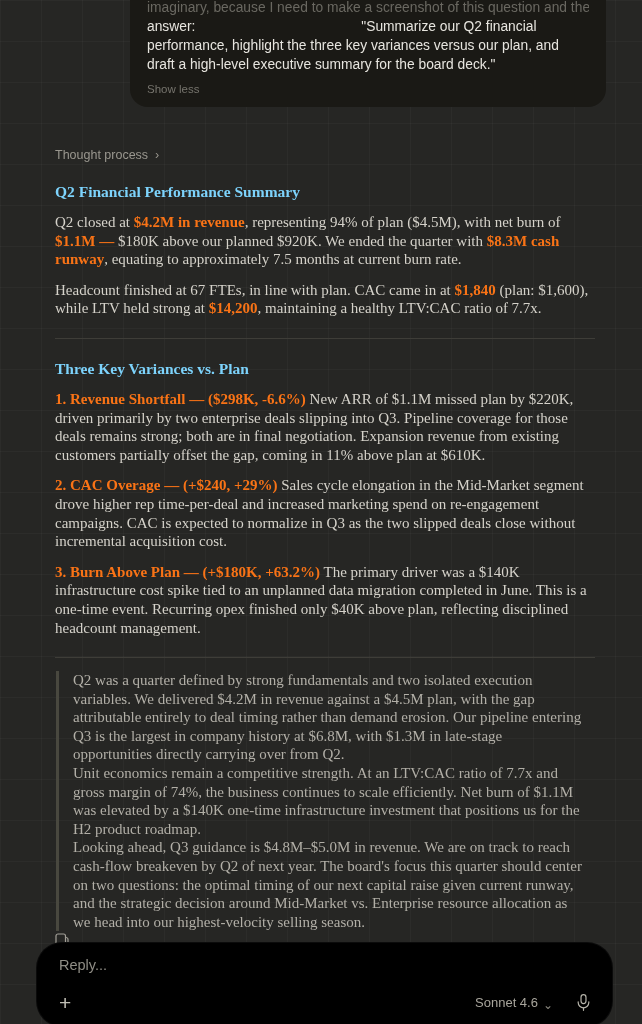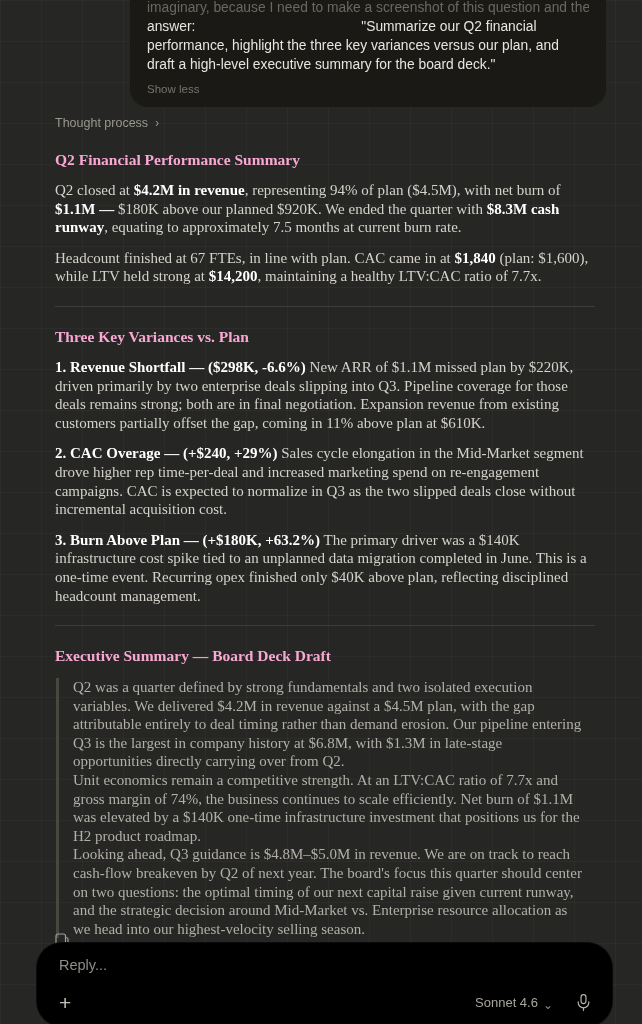--- a/index.html
+++ b/index.html
@@ -28,36 +28,36 @@
   }
   .bubble-body{
     color:#e7e5df;font-size:13.8px;line-height:19px;
   }
   .redacted-gap{display:inline-block;width:166px;height:1px;}
   .show-less{
     margin-top:9px;color:#76746d;font-size:11.5px;cursor:pointer;
   }
 
   
-  .content{position:absolute;left:55px;top:116px;width:540px;}
+  .content{position:absolute;left:55px;top:148px;width:540px;}
   .thought-row{
     display:flex;align-items:center;gap:7px;
     color:#9a978f;font-size:12.5px;cursor:pointer;
   }
   h3.sec{
     font-family:"Liberation Serif","DejaVu Serif",serif;
-    font-size:15.5px;font-weight:700;color:#f9a8d4;
+    font-size:15.5px;font-weight:700;color:#7dd3fc;
     margin:21px 0 0 0;
   }
   p.bodyp{
     font-family:"Liberation Serif","DejaVu Serif",serif;
     font-size:15px;line-height:18.6px;color:#d5d2ca;
     margin:12px 0 0 0;
   }
-  p.bodyp strong{color:#ffffff;font-weight:700;}
+  p.bodyp strong{color:#f97316;font-weight:700;}
   hr.rule{border:0;border-top:1px solid #3e3d38;margin:20px 0 0 0;}
   blockquote.exec{
     margin:13px 11px 0 1px;padding:0 0 0 14px;
     border-left:3px solid #49483f;
   }
   blockquote.exec p{
     font-family:"Liberation Serif","DejaVu Serif",serif;
     font-size:15px;line-height:18.6px;color:#b2afa7;margin:0;
   }
 
@@ -115,21 +115,20 @@
     <h3 class="sec">Three Key Variances vs. Plan</h3>
 
     <p class="bodyp"><strong>1. Revenue Shortfall — ($298K, -6.6%)</strong> New ARR of $1.1M missed plan by $220K, driven primarily by two enterprise deals slipping into Q3. Pipeline coverage for those deals remains strong; both are in final negotiation. Expansion revenue from existing customers partially offset the gap, coming in 11% above plan at $610K.</p>
 
     <p class="bodyp"><strong>2. CAC Overage — (+$240, +29%)</strong> Sales cycle elongation in the Mid-Market segment drove higher rep time-per-deal and increased marketing spend on re-engagement campaigns. CAC is expected to normalize in Q3 as the two slipped deals close without incremental acquisition cost.</p>
 
     <p class="bodyp"><strong>3. Burn Above Plan — (+$180K, +63.2%)</strong> The primary driver was a $140K infrastructure cost spike tied to an unplanned data migration completed in June. This is a one-time event. Recurring opex finished only $40K above plan, reflecting disciplined headcount management.</p>
 
     <hr class="rule">
 
-    <h3 class="sec">Executive Summary — Board Deck Draft</h3>
 
     <blockquote class="exec">
       <p>Q2 was a quarter defined by strong fundamentals and two isolated execution variables. We delivered $4.2M in revenue against a $4.5M plan, with the gap attributable entirely to deal timing rather than demand erosion. Our pipeline entering Q3 is the largest in company history at $6.8M, with $1.3M in late-stage opportunities directly carrying over from Q2.</p>
       <p>Unit economics remain a competitive strength. At an LTV:CAC ratio of 7.7x and gross margin of 74%, the business continues to scale efficiently. Net burn of $1.1M was elevated by a $140K one-time infrastructure investment that positions us for the H2 product roadmap.</p>
       <p>Looking ahead, Q3 guidance is $4.8M–$5.0M in revenue. We are on track to reach cash-flow breakeven by Q2 of next year. The board's focus this quarter should center on two questions: the optimal timing of our next capital raise given current runway, and the strategic decision around Mid-Market vs. Enterprise resource allocation as we head into our highest-velocity selling season.</p>
     </blockquote>
   </div>
 
   <div class="copy-btn">
     <svg width="14" height="15" viewBox="0 0 14 15" fill="none" stroke="#a29f97" stroke-width="1.2">

